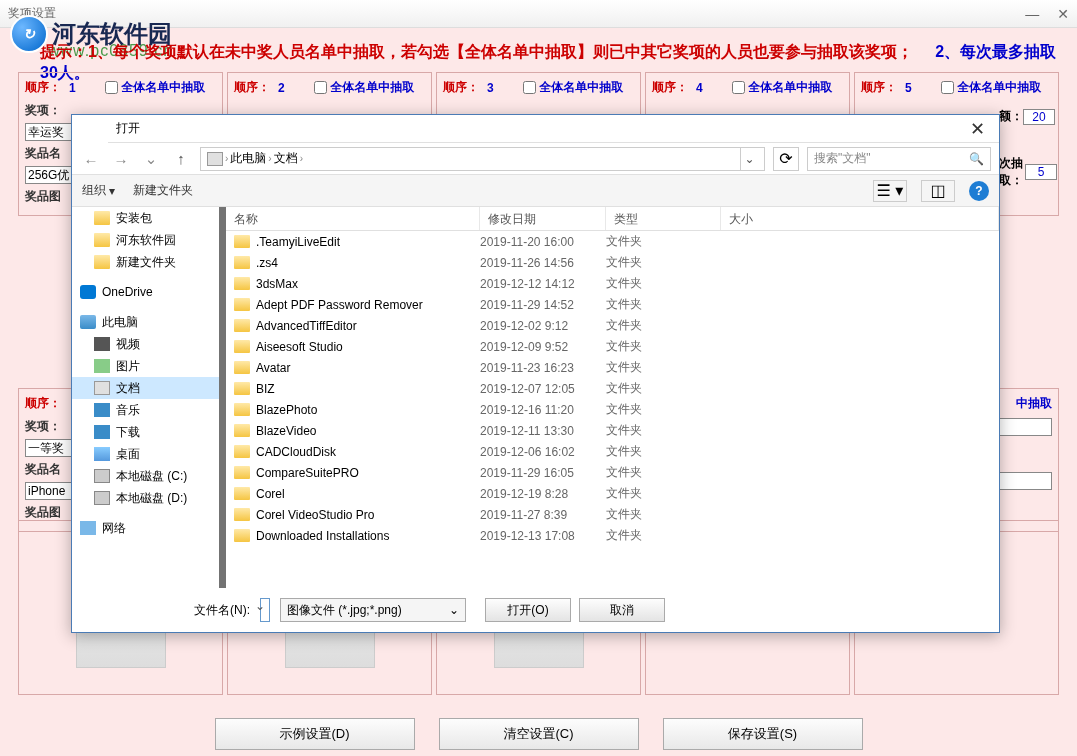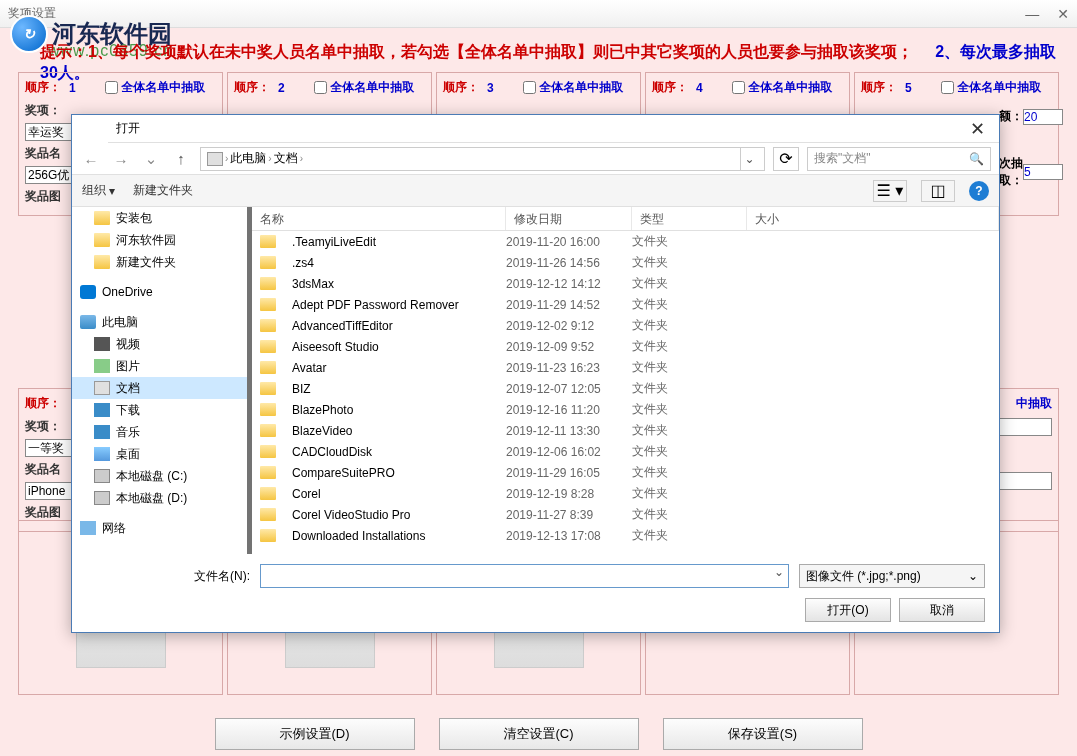--- a/index.html
+++ b/index.html
@@ -33,21 +33,21 @@
     .btm-buttons { position: absolute; bottom: 6px; left: 0; right: 0; display: flex; justify-content: center; gap: 24px; }
     .btm-btn { width: 200px; height: 32px; background: linear-gradient(#fdfdfd, #e8e8e8); border: 1px solid #aaa; font-size: 13px; cursor: pointer; }
     
     .prize-img-area { position: absolute; top: 520px; left: 18px; right: 18px; height: 175px; display: grid; grid-template-columns: repeat(5, 1fr); gap: 4px; }
     .prize-img-box { border: 1px solid #d8a8a8; display: flex; align-items: center; justify-content: center; }
     .placeholder-img { width: 90px; height: 120px; background: linear-gradient(#f5f5f5, #ddd); border: 1px solid #ccc; }
     
     .right-inputs { position: absolute; right: 20px; top: 108px; width: 58px; }
     .right-input-row { display: flex; align-items: center; margin-bottom: 30px; }
     .right-input-row label { font-size: 12px; font-weight: bold; }
-    .right-input-row input { width: 40px; text-align: left; border: 1px solid #888; font-size: 12px; color: #00c; }
+    .right-input-row input { width: 32px; text-align: center; border: 1px solid #888; font-size: 12px; color: #00c; }
     
     
     .file-dialog { position: absolute; top: 114px; left: 71px; width: 929px; height: 519px; background: #fff; border: 1px solid #4a7bb5; box-shadow: 0 3px 15px rgba(0,0,0,0.3); display: flex; flex-direction: column; z-index: 100; }
     
     .fd-title { height: 28px; display: flex; align-items: center; padding: 0 8px; font-size: 12px; border-bottom: 1px solid #e0e0e0; justify-content: space-between; margin-left: 36px; }
     .fd-close { font-size: 18px; color: #333; cursor: pointer; padding: 0 6px; }
     
     .fd-nav { height: 32px; display: flex; align-items: center; padding: 0 8px; gap: 8px; border-bottom: 1px solid #e0e0e0; }
     .nav-arrow { width: 22px; height: 22px; display: flex; align-items: center; justify-content: center; color: #888; cursor: pointer; font-size: 15px; }
     .nav-arrow.up { color: #555; }
@@ -58,21 +58,21 @@
     .search-box { width: 184px; height: 24px; border: 1px solid #ccc; display: flex; align-items: center; padding: 0 6px; font-size: 12px; color: #888; justify-content: space-between; }
     
     .fd-toolbar { height: 32px; background: #f5f5f5; display: flex; align-items: center; padding: 0 10px; gap: 18px; border-bottom: 1px solid #e0e0e0; justify-content: space-between; }
     .fd-toolbar-left { display: flex; gap: 18px; }
     .tb-item { font-size: 12px; color: #333; cursor: pointer; display: flex; align-items: center; gap: 3px; }
     .fd-toolbar-right { display: flex; gap: 14px; align-items: center; }
     .view-btn { width: 34px; height: 22px; border: 1px solid #ccc; display: flex; align-items: center; justify-content: center; }
     .help-btn { width: 20px; height: 20px; border-radius: 50%; background: #1e7dd4; color: #fff; font-size: 12px; display: flex; align-items: center; justify-content: center; font-weight: bold; }
     
     .fd-body { flex: 1; display: flex; overflow: hidden; }
-    .fd-tree { width: 180px; border-right: 5px solid #737373; overflow-y: auto; }
+    .fd-tree { width: 154px; border-right: 7px solid #737373; overflow-y: auto; }
     .tree-item { height: 22px; display: flex; align-items: center; padding-left: 18px; font-size: 12px; gap: 6px; cursor: pointer; }
     .tree-item.root { padding-left: 8px; }
     .tree-item.selected { background: #cde8ff; }
     .tree-icon { width: 16px; height: 14px; display: inline-block; }
     .folder-ico { background: linear-gradient(#ffe9a8, #f5c542); border-radius: 1px; }
     .onedrive-ico { background: #0078d4; border-radius: 3px; }
     .pc-ico { background: linear-gradient(#7ab8e8, #3a8cc8); border-radius: 2px; }
     .video-ico { background: #555; }
     .img-ico { background: #88cc88; }
     .doc-ico { background: #e0e0e0; border: 1px solid #999; }
@@ -83,26 +83,26 @@
     .net-ico { background: #7ab8e8; }
     
     .fd-list { flex: 1; overflow-y: auto; }
     .list-header { height: 24px; display: flex; border-bottom: 1px solid #e0e0e0; font-size: 12px; color: #555; }
     .lh-col { padding: 4px 8px; border-right: 1px solid #e8e8e8; }
     .lh-name { width: 254px; }
     .lh-date { width: 126px; }
     .lh-type { width: 115px; }
     .lh-size { flex: 1; }
     .list-row { height: 21px; display: flex; align-items: center; font-size: 12px; padding-left: 8px; cursor: pointer; }
-    .lr-name { width: 246px; display: flex; align-items: center; gap: 16px; }
+    .lr-name { width: 246px; display: flex; align-items: center; gap: 6px; }
     .lr-date { width: 126px; color: #666; }
     .lr-type { width: 115px; color: #666; }
     .file-folder-ico { width: 16px; height: 13px; background: linear-gradient(#ffe9a8, #f5c542); border-radius: 1px; display: inline-block; }
     
-    .fd-footer { padding: 10px 14px; display: flex; flex-direction: column; gap: 10px; }
+    .fd-footer { padding: 10px 14px; display: flex; flex-direction: row; gap: 19px; }
     .fname-row { display: flex; align-items: center; gap: 10px; }
     .fname-label { font-size: 12px; width: 164px; text-align: right; }
     .fname-input { flex: 1; height: 24px; border: 1px solid #6699cc; font-size: 12px; padding: 0 4px; position: relative; }
     .fname-input::after { content: "⌄"; position: absolute; right: 4px; color: #555; }
     .filter-combo { width: 186px; height: 24px; border: 1px solid #aaa; font-size: 12px; display: flex; align-items: center; padding: 0 6px; justify-content: space-between; background: #f5f5f5; }
     .btn-row { display: flex; justify-content: flex-end; gap: 8px; }
     .dlg-btn { width: 86px; height: 24px; border: 1px solid #aaa; background: linear-gradient(#fdfdfd, #e4e4e4); font-size: 12px; cursor: pointer; }
   </style>
 </head>
 <body>
@@ -346,26 +346,26 @@
         </div>
         <div class="tree-item" style="padding-left: 22px;">
           <span class="tree-icon img-ico"></span>
           <span>图片</span>
         </div>
         <div class="tree-item selected" style="padding-left: 22px;">
           <span class="tree-icon doc-ico"></span>
           <span>文档</span>
         </div>
         <div class="tree-item" style="padding-left: 22px;">
+          <span class="tree-icon music-ico"></span>
+          <span>音乐</span>
+        </div>
+        <div class="tree-item" style="padding-left: 22px;">
           <span class="tree-icon down-ico"></span>
           <span>下载</span>
-        </div>
-        <div class="tree-item" style="padding-left: 22px;">
-          <span class="tree-icon music-ico"></span>
-          <span>音乐</span>
         </div>
         <div class="tree-item" style="padding-left: 22px;">
           <span class="tree-icon desk-ico"></span>
           <span>桌面</span>
         </div>
         <div class="tree-item" style="padding-left: 22px;">
           <span class="tree-icon disk-ico"></span>
           <span>本地磁盘 (C:)</span>
         </div>
         <div class="tree-item" style="padding-left: 22px;">

